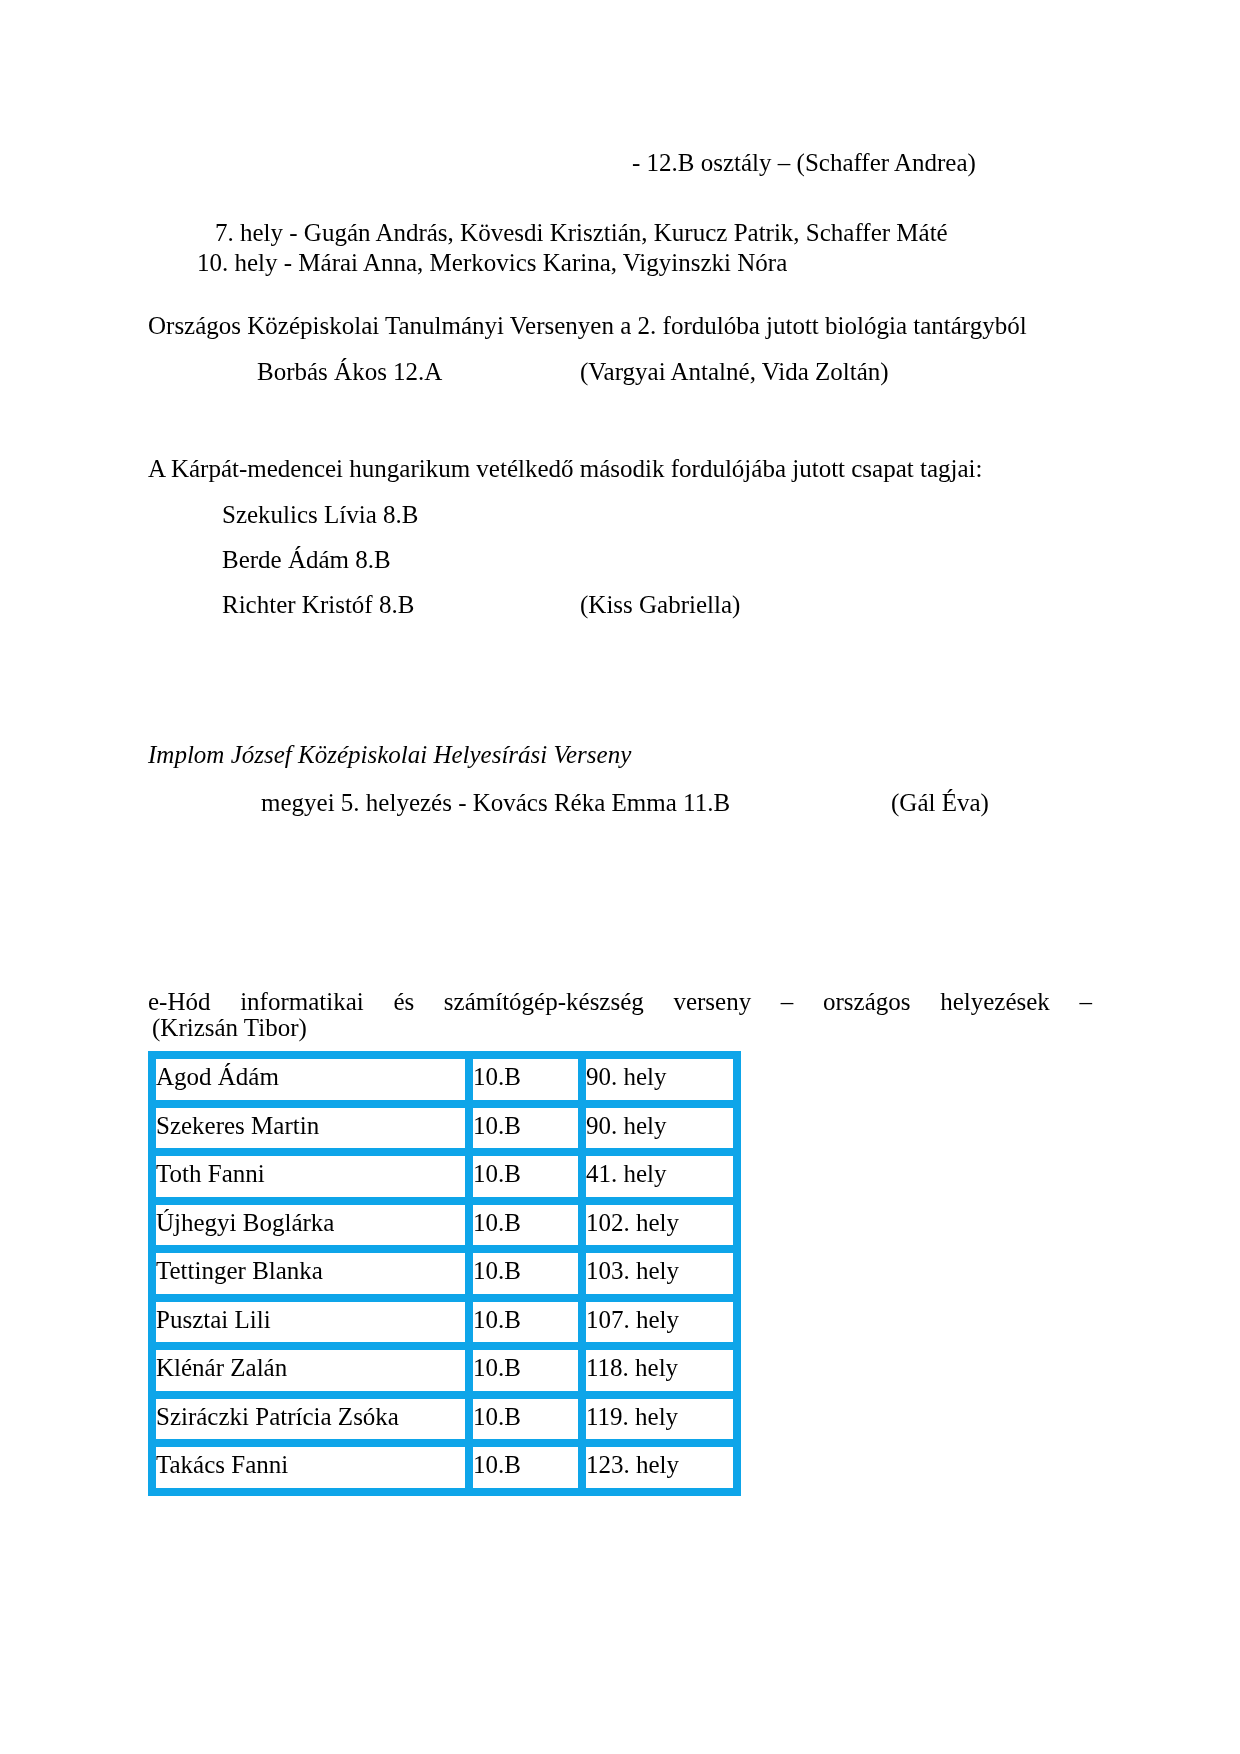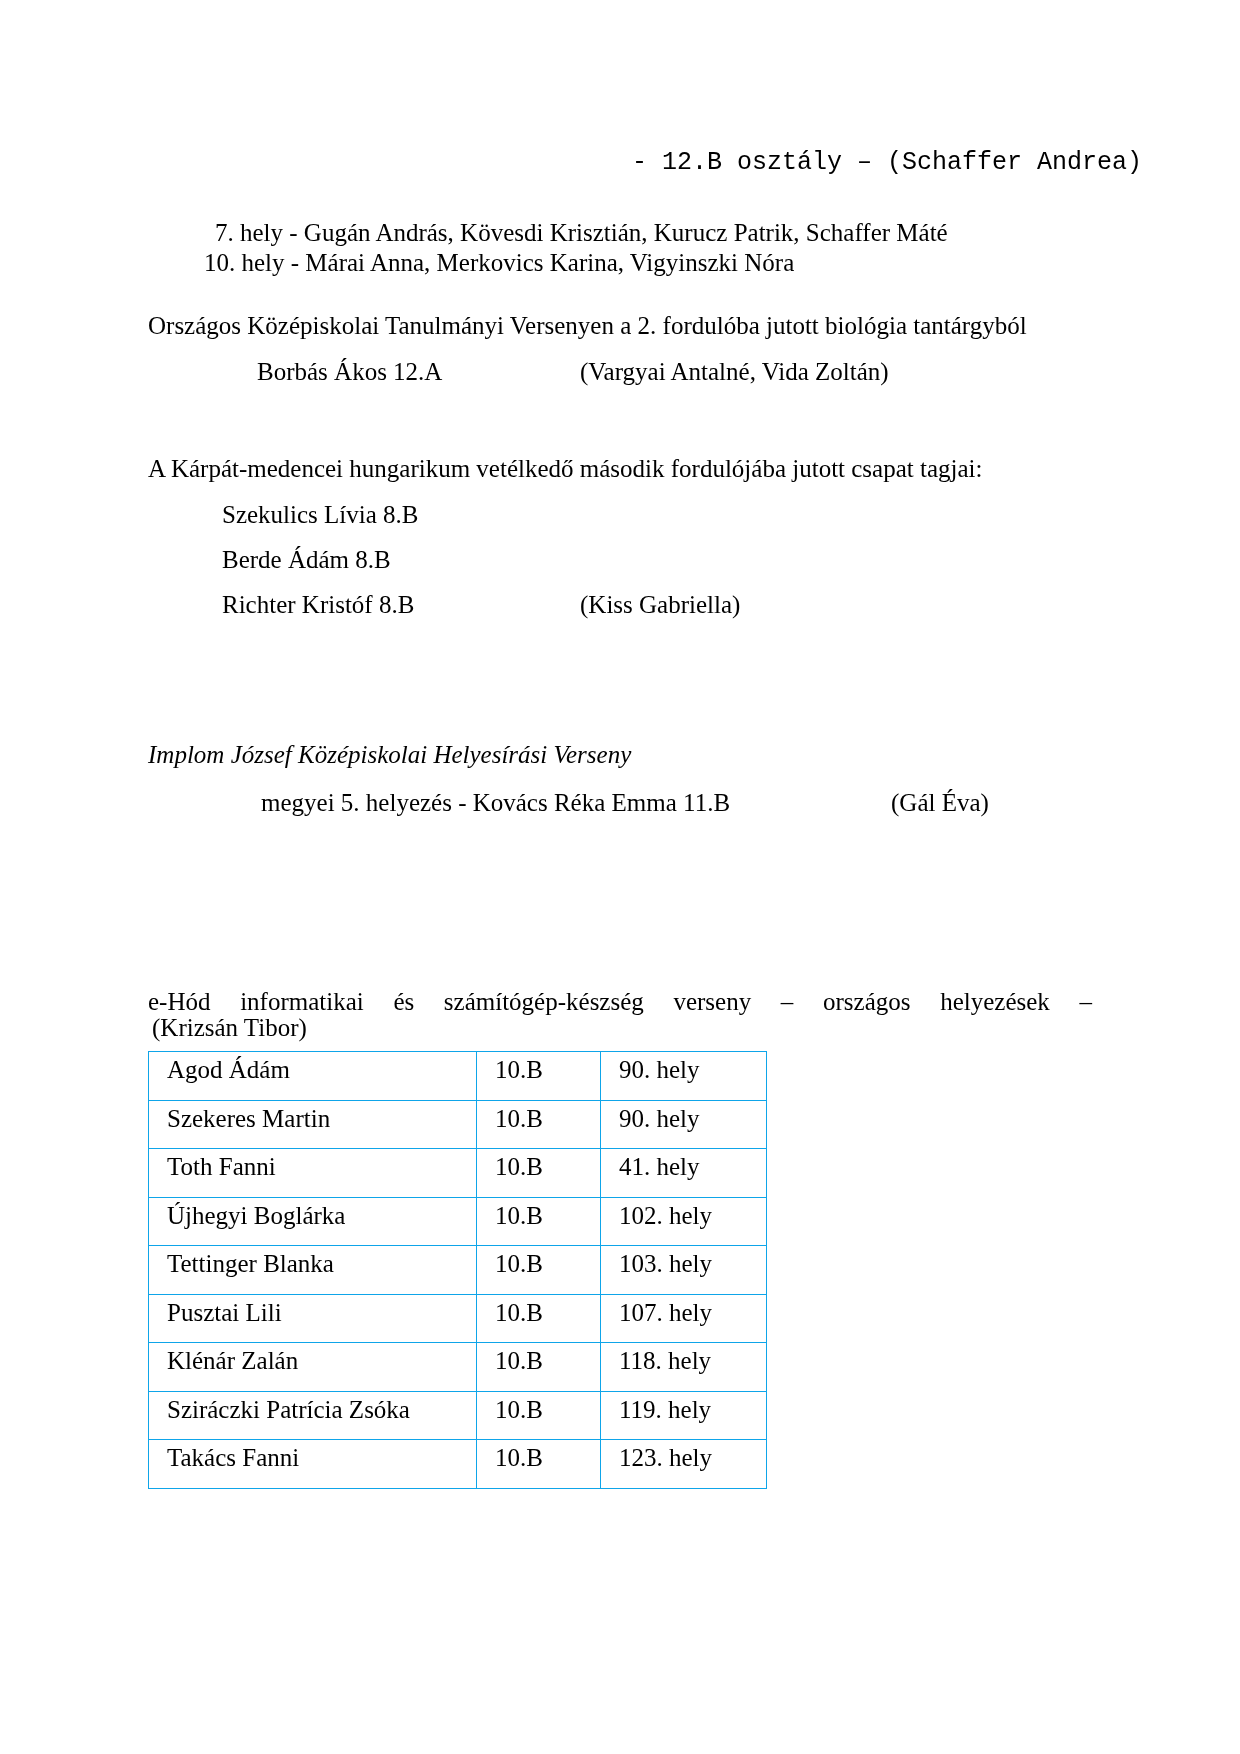--- a/index.html
+++ b/index.html
@@ -26,41 +26,41 @@
   }
   table.results {
     position: absolute;
     left: 148px;
     top: 1051px;
     border-collapse: collapse;
     table-layout: fixed;
     width: 561px;
   }
   table.results td {
-    border: 1px solid #0ea5e9;
+    border: 8px solid #0ea5e9;
     vertical-align: top;
-    padding: 4px 0 0 18px;
+    padding: 4px 0 0 0;
     white-space: nowrap;
     overflow: hidden;
   }
   table.results tr { height: 48.5px; }
   td.c-name  { width: 309px; }
   td.c-class { width: 105px; }
   td.c-place { width: 147px; }
 </style>
 </head>
 <body>
 
 <div class="page">
 
-  <div class="t" style="left:632px; top:148px;font-family:Liberation Mono, monospace;">- 12.B osztály – (Schaffer Andrea)</div>
+  <div class="t" style="left:632px; top:148px;">- 12.B osztály – (Schaffer Andrea)</div>
 
   <div class="t" style="left:215px; top:218px;">7. hely - Gugán András, Kövesdi Krisztián, Kurucz Patrik, Schaffer Máté</div>
 
-  <div class="t" style="left:204px; top:248px;">10. hely - Márai Anna, Merkovics Karina, Vigyinszki Nóra</div>
+  <div class="t" style="left:197px; top:248px;">10. hely - Márai Anna, Merkovics Karina, Vigyinszki Nóra</div>
 
   <div class="t" style="left:148px; top:311px;">Országos Középiskolai Tanulmányi Versenyen a 2. fordulóba jutott biológia tantárgyból</div>
 
   <div class="t" style="left:257px; top:357px;">Borbás Ákos 12.A</div>
 
   <div class="t" style="left:580px; top:357px;">(Vargyai Antalné, Vida Zoltán)</div>
 
   <div class="t" style="left:148px; top:454px;">A Kárpát-medencei hungarikum vetélkedő második fordulójába jutott csapat tagjai:</div>
 
   <div class="t" style="left:222px; top:500px;">Szekulics Lívia 8.B</div>

